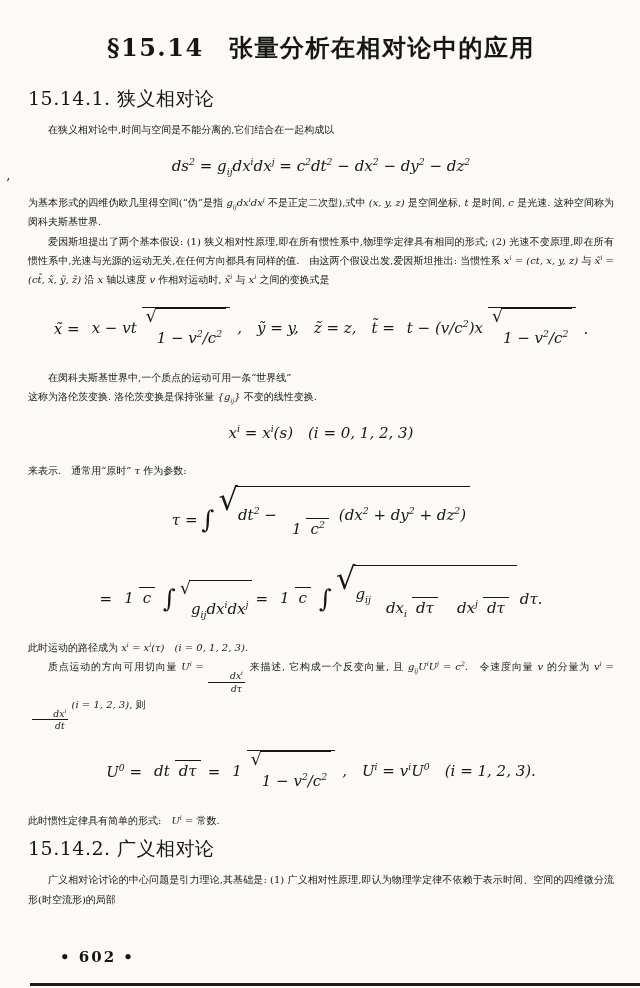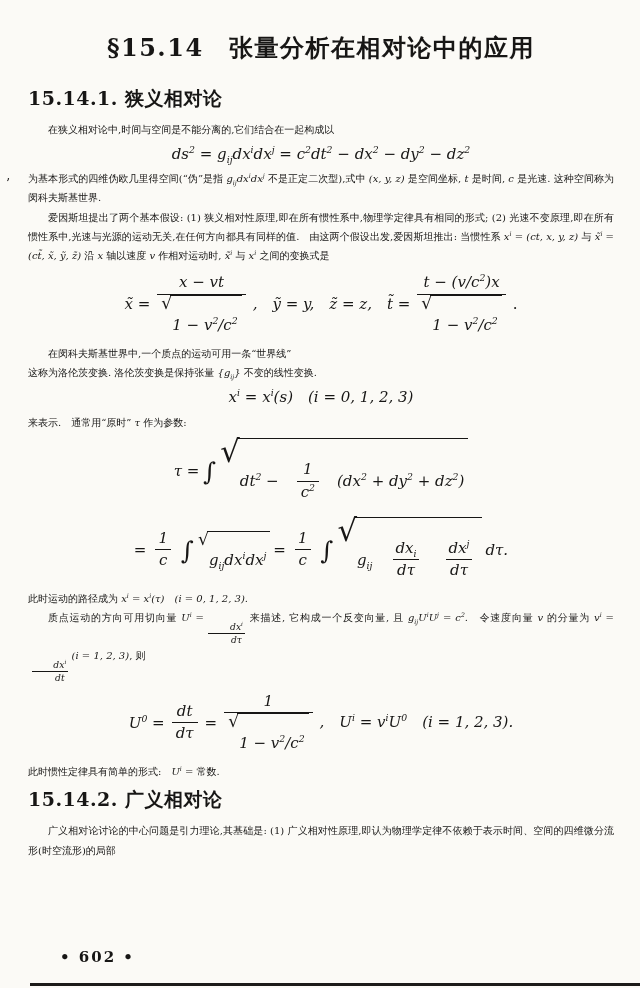--- a/index.html
+++ b/index.html
@@ -1,36 +1,36 @@
 <!DOCTYPE html>
 <html><head>
 <meta charset="utf-8">
 <style>
   *{margin:0;padding:0;box-sizing:border-box}
   html,body{width:640px;background:#e9e7e2}
   .page{position:relative;width:640px;height:988px;background:#fbfaf6;color:#171615;
         font-family:"DejaVu Serif","Liberation Serif",serif;
         padding:20px 26px 0 28px;overflow:hidden;display:flex;flex-direction:column}
   .title{text-align:center;font-size:24px;font-weight:bold;letter-spacing:1.5px;margin:12px 0 16px}
-  h2.sec{font-size:19px;font-weight:bold;letter-spacing:.5px;margin:6px 0 8px}
+  h2.sec{font-size:19px;font-weight:normal;letter-spacing:.5px;margin:6px 0 8px}
   p.body{font-size:10px;line-height:1.92;text-align:justify}
   p.indent{text-indent:2em}
   b{font-weight:normal}
   i{font-style:italic}
   sup,sub{font-size:.62em;line-height:0}
   .formula{display:flex;justify-content:center;align-items:center;font-size:15px;margin:6px 0;gap:3px;flex-wrap:nowrap}
-  .formula.tight{margin:6px 0}
-  .frac{display:inline-flex;flex-direction:column;align-items:center;text-align:center;margin:1px 4px;line-height:1.45}
+  .formula.tight{margin:18px 0}
+  .frac{display:inline-flex;flex-direction:row;align-items:center;text-align:center;margin:12px 4px;line-height:1.45}
   .frac .num{padding:0 5px}
   .frac .den{border-top:1.3px solid #171615;padding:0 4px;display:flex;justify-content:center}
   .sqrt{display:inline-flex;align-items:flex-start}
   .rad{font-style:normal;line-height:1.05;font-size:1.15em;transform:translateY(-.04em)}
   .rad.big{font-size:2.05em;line-height:1;transform:translateY(-.05em)}
   .sqrt .bar{border-top:1.3px solid #171615;padding:19px 4px 0 2px;margin-left:-2px}
-  .bar.row{display:flex;align-items:center;gap:14px}
+  .bar.row{display:flex;gap:6px}
   .int{font-size:1.65em;line-height:1;margin:0 1px;transform:translateY(.04em)}
   .ifrac{display:inline-flex;flex-direction:column;align-items:center;text-align:center;
          font-size:.92em;line-height:1.3;vertical-align:-.95em;margin:0 4px}
   .ifrac .den{border-top:1.2px solid #171615;padding:0 3px}
   .footer{margin-top:auto;padding:0 0 22px 32px;font-size:15px;font-weight:bold;letter-spacing:2px}
   .scan-line{position:absolute;left:30px;right:0;bottom:2px;height:3px;background:#1c1b1a}
   .artifact{position:absolute;left:6px;top:176px;font-size:13px;color:#2e2d2c}
 </style>
 </head>
 <body>

